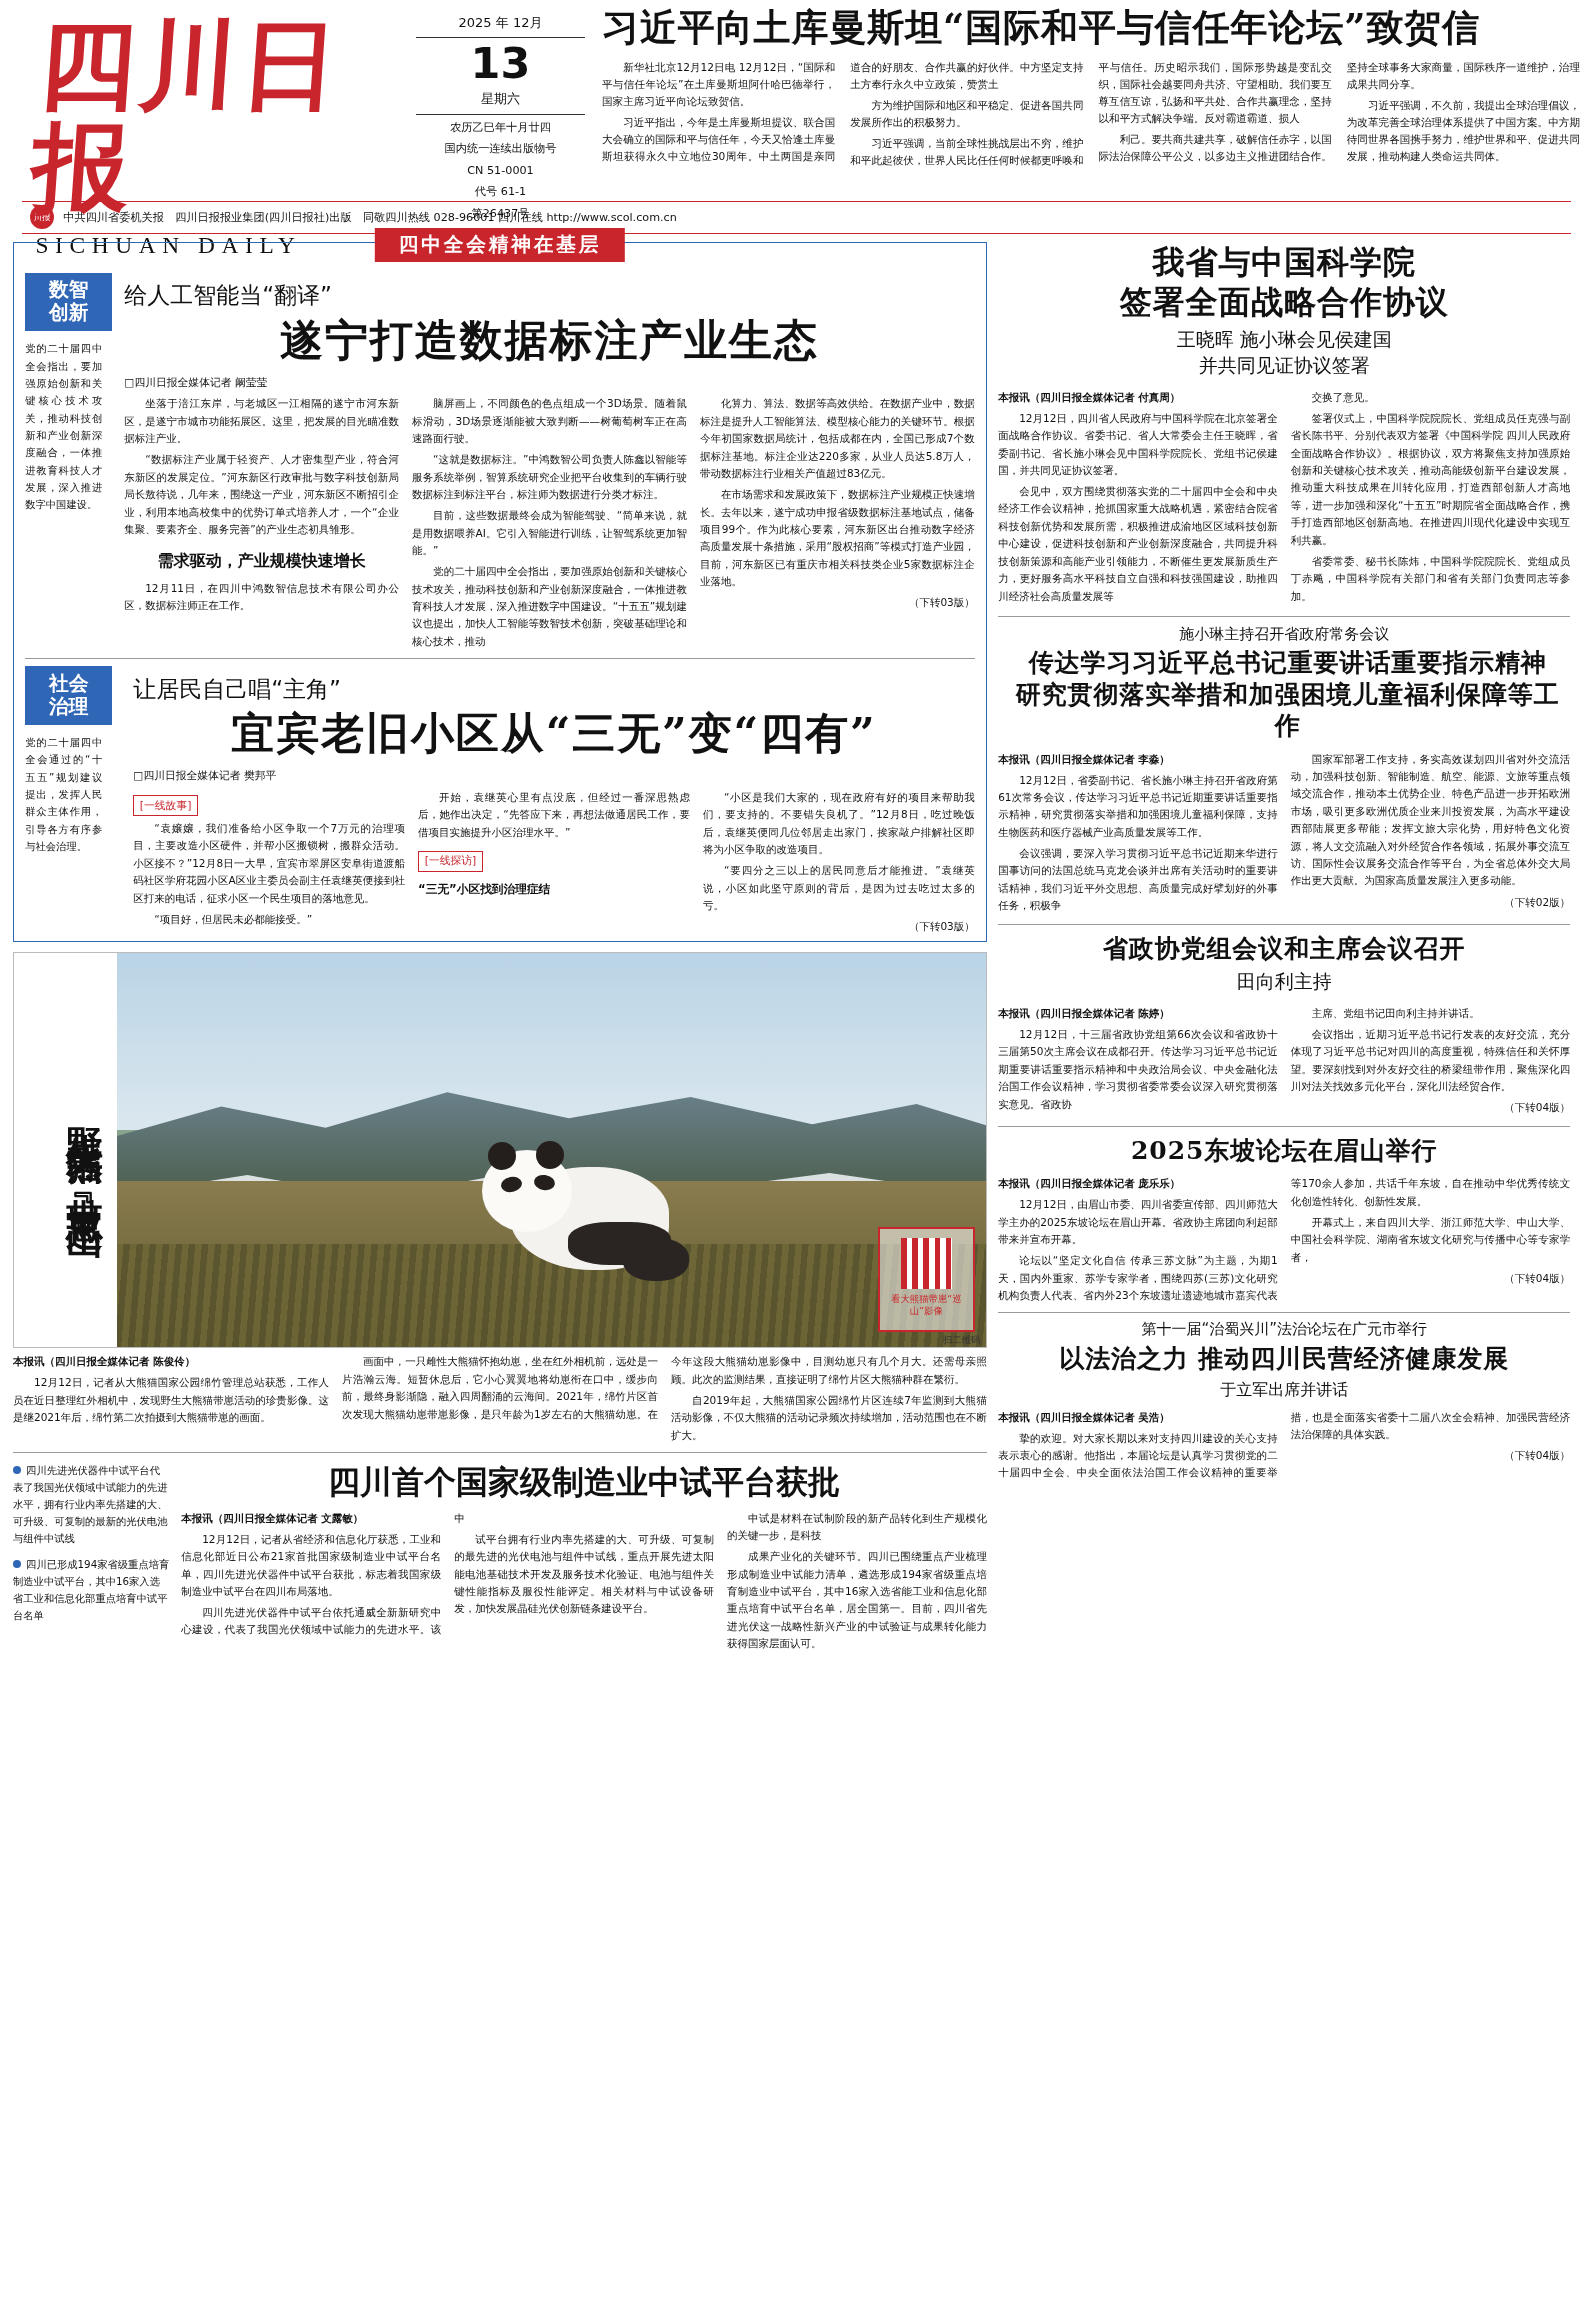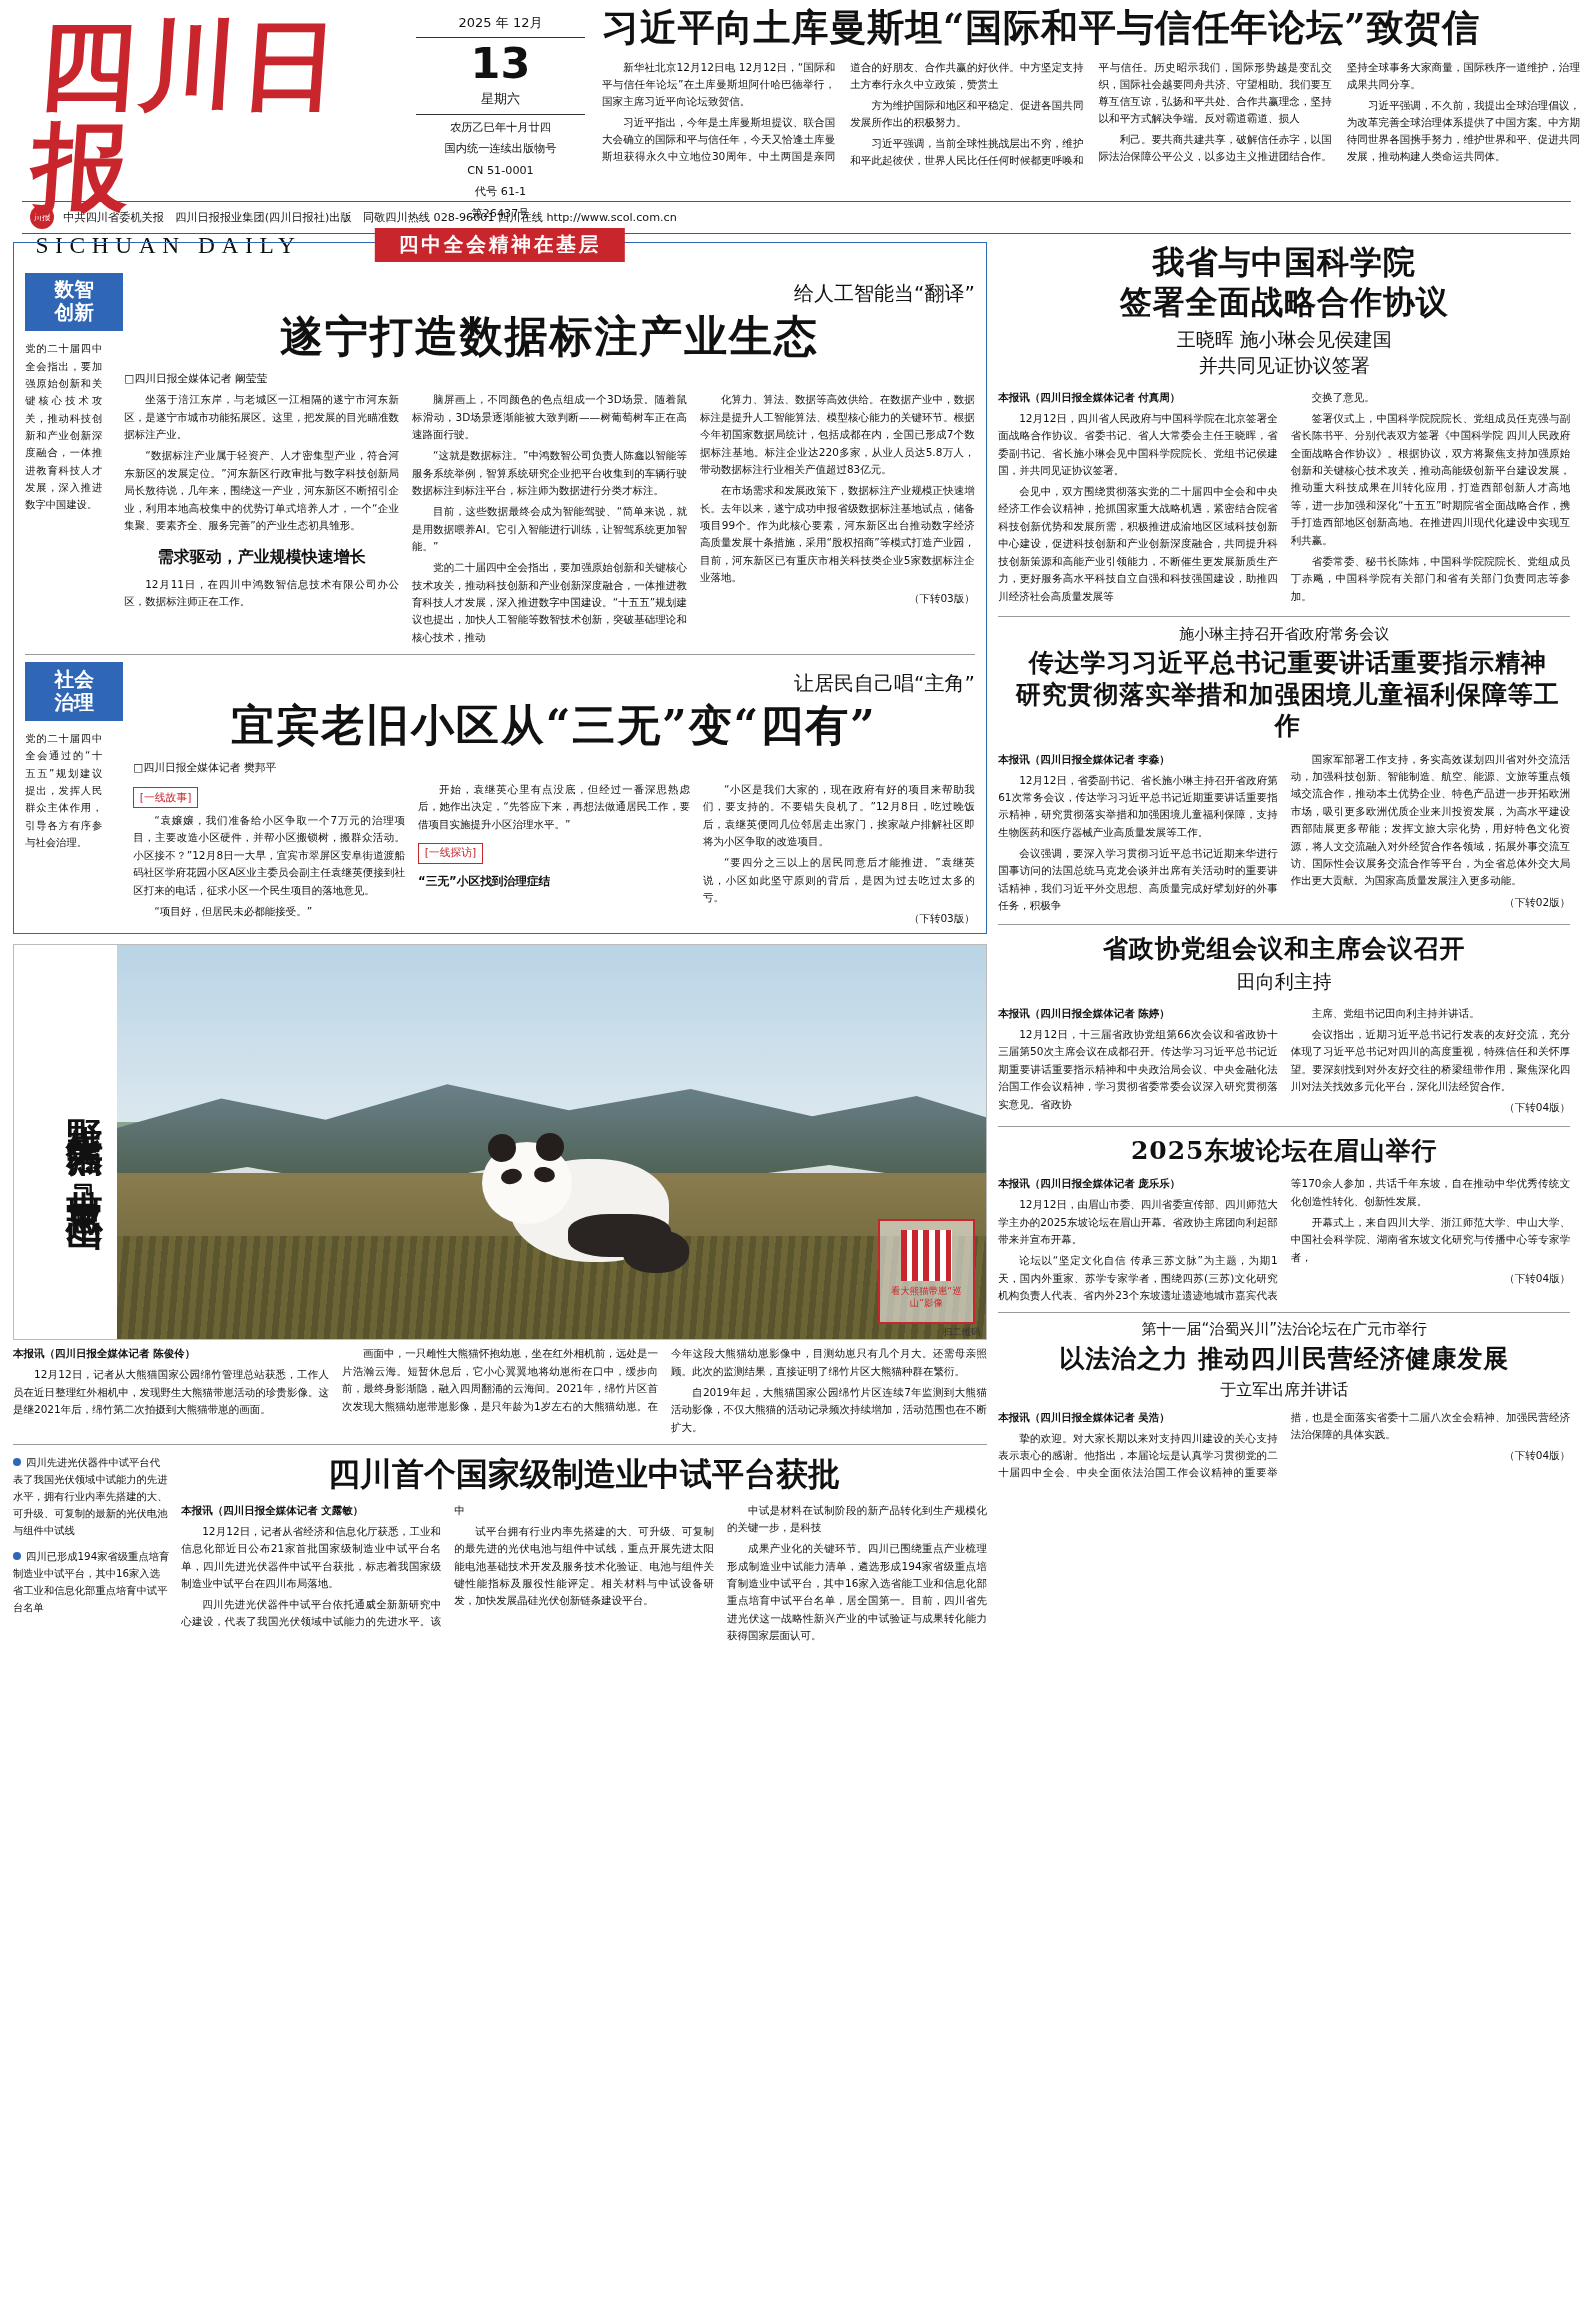--- a/index.html
+++ b/index.html
@@ -62,27 +62,27 @@
 
   .blue-box { border:1.9px solid #2f66b5; padding:9.4px 11.2px 5.6px; position:relative; }
   .section-banner {
     position:absolute; top:-15px; left:50%; transform:translateX(-50%);
     background:#c9252c; color:#fff; font-size:19.7px; font-weight:bold;
     padding:3.7px 24px; letter-spacing:2.8px; white-space:nowrap;
     font-family:"DejaVu Serif","Liberation Serif",serif;
   }
 
   .tag-badge {
-    width:98px; background:#2f66b5; color:#fff; text-align:center;
+    width:87px; background:#2f66b5; color:#fff; text-align:center;
     font-size:19.7px; font-weight:bold; line-height:1.15; padding:6.6px 1.9px;
     font-family:"DejaVu Serif","Liberation Serif",serif;
   }
   .tag-text { width:77px; font-size:10.3px; line-height:1.68; margin-top:9.4px; text-align:justify; }
 
-  .story-kicker { text-align:right; font-size:20px; margin:7.5px 0 3.7px; }
+  .story-kicker { text-align:left; font-size:23px; margin:7.5px 0 3.7px; }
   .story-head {
     text-align:center; font-weight:bold;
     font-family:"DejaVu Serif","Liberation Serif",serif;
     font-size:43px; letter-spacing:1.9px; line-height:1.2;
   }
   .byline { font-size:10.8px; margin:9.4px 0 5.6px; }
   .sub-head { text-align:center; font-size:16px; font-weight:bold; margin:9.4px 0 5.6px;
     font-family:"DejaVu Serif","Liberation Serif",serif;}
   .red-label { color:#c9252c; border:0.9px solid #c9252c; display:inline-block;
     font-size:10.8px; padding:0.9px 5.6px; margin:5.6px 0 3.7px; }

